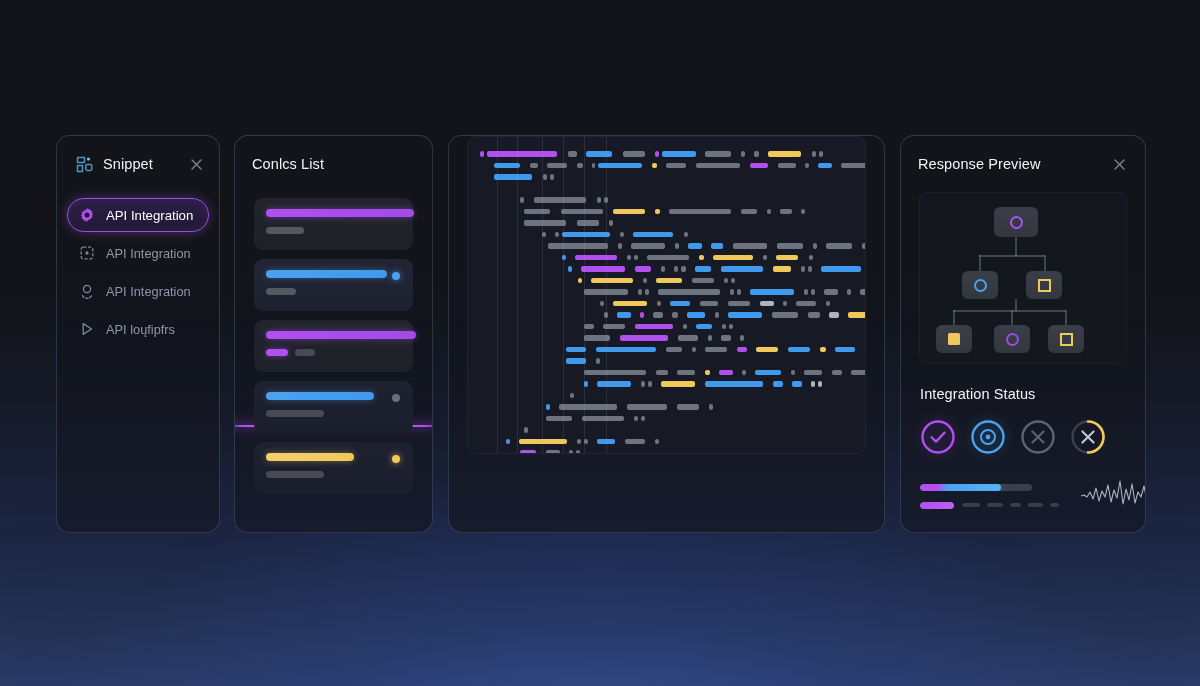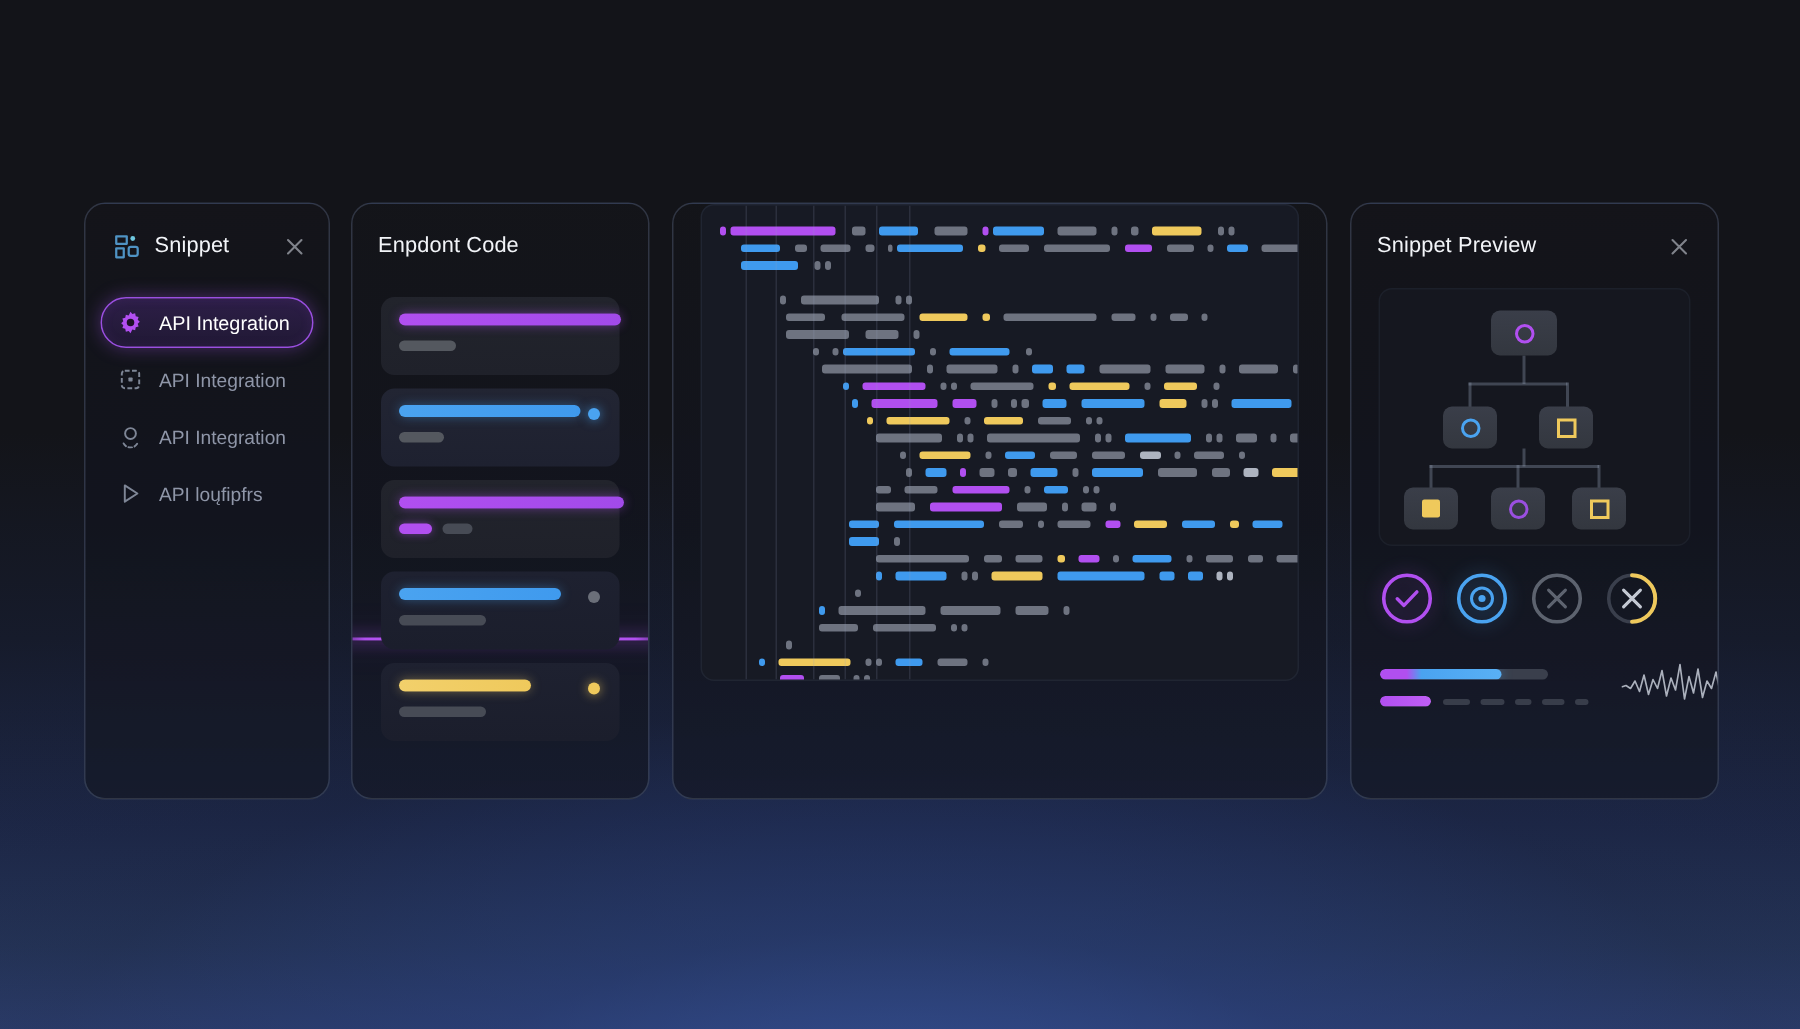--- a/index.html
+++ b/index.html
@@ -305,21 +305,21 @@
           </svg>
         </span>
         <span class="nav-label">API loųfipfrs</span>
       </div>
 
     </div>
   </section>
 
   <section class="panel" id="panel-endpoints">
     <div class="panel-header">
-      <span class="panel-title">Enpdont Code</span>
+      <span class="panel-title">Conlcs List</span>
     </div>
 
     <div class="endpoint-list">
 
       <div class="endpoint-card">
         <span class="bar purple" style="width:148px"></span>
         <div class="sub-row">
           <span class="sub-bar" style="width:38px"></span>
         </div>
       </div>
@@ -766,21 +766,21 @@
           <span class="tok g" style="width: 14px;"></span>
           <span class="tok sp" style="width: 3px;"></span>
           <span class="tok g" style="width: 4px;"></span>
           <span class="tok g" style="width: 4px;"></span>
         </div>
       </div>
   </section>
 
   <section class="panel" id="panel-response">
     <div class="panel-header">
-      <span class="panel-title">Snippet Preview</span>
+      <span class="panel-title">Response Preview</span>
       <span class="hdr-spacer"></span>
       <span class="icon-btn">
         <svg width="13" height="13" viewBox="0 0 13 13">
           <path d="M2 2 L11 11 M11 2 L2 11" stroke="#c3c8d2" stroke-width="1.4" stroke-linecap="round"></path>
         </svg>
       </span>
     </div>
 
     <div class="tree-surface" id="tree-surface">
       <div class="tedge" style="left:95px; top:44px; width:1.5px; height:19px;"></div>
@@ -805,20 +805,21 @@
           <span class="glyph-fill" style="width: 12px; height: 12px; background: rgb(239, 201, 92); border-radius: 1.5px;"></span>
         </div>
         <div class="tnode" style="left: 74px; top: 132px; width: 36px; height: 28px;">
           <span class="glyph-ring" style="width: 13px; height: 13px; border-color: rgb(154, 79, 224);"></span>
         </div>
         <div class="tnode" style="left: 128px; top: 132px; width: 36px; height: 28px;">
           <span class="glyph-sq" style="width: 13px; height: 13px; border-color: rgb(239, 201, 92);"></span>
         </div>
       </div>
 
+    <div class="section-title">Integration Status</div>
 
     <div class="status-row" id="status-row">
         <div class="status-circle" style="filter: drop-shadow(rgba(177, 79, 240, 0.4) 0px 0px 6px);">
           <svg width="36" height="36" viewBox="0 0 36 36">
             <circle cx="18" cy="18" r="15.5" fill="none" stroke="#b14ff0" stroke-width="2.4"></circle>
             <path d="M11.5 18.2 L16 22.6 L24.6 13.6" fill="none" stroke="#b14ff0" stroke-width="2.3" stroke-linecap="round" stroke-linejoin="round"></path>
           </svg>
         </div>
         <div class="status-circle" style="filter: drop-shadow(rgba(74, 163, 240, 0.4) 0px 0px 6px);">
           <svg width="36" height="36" viewBox="0 0 36 36">

